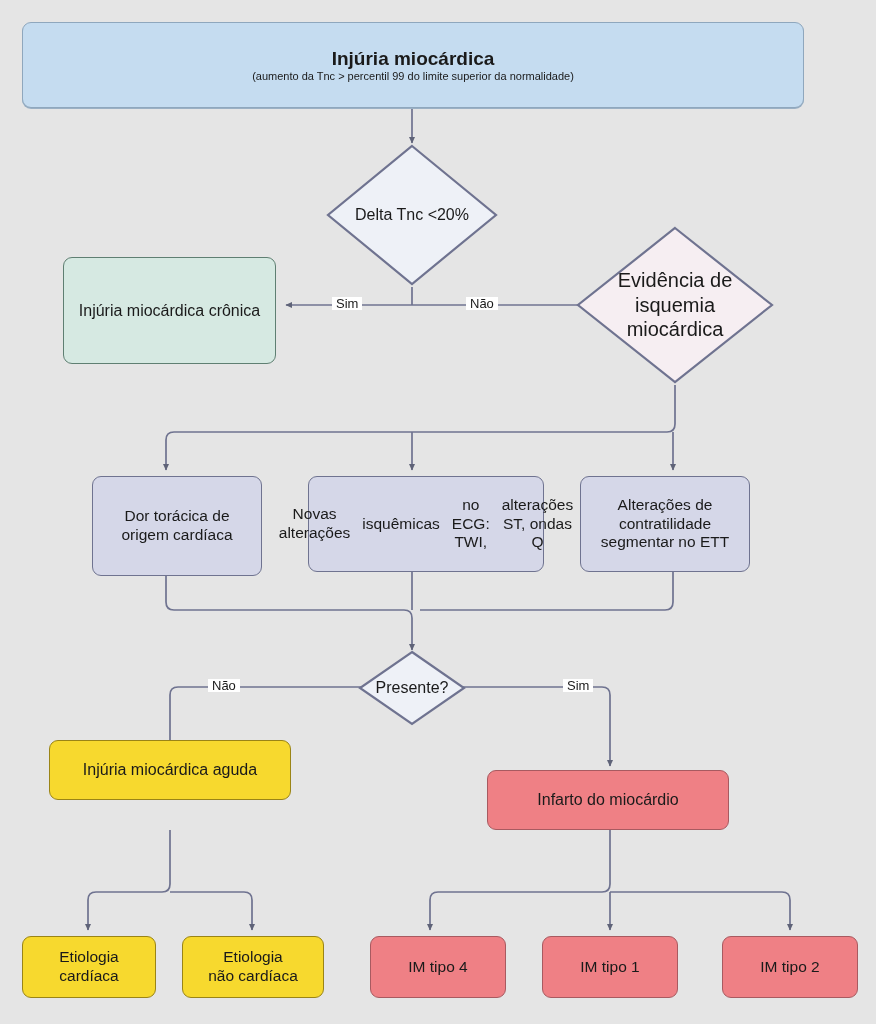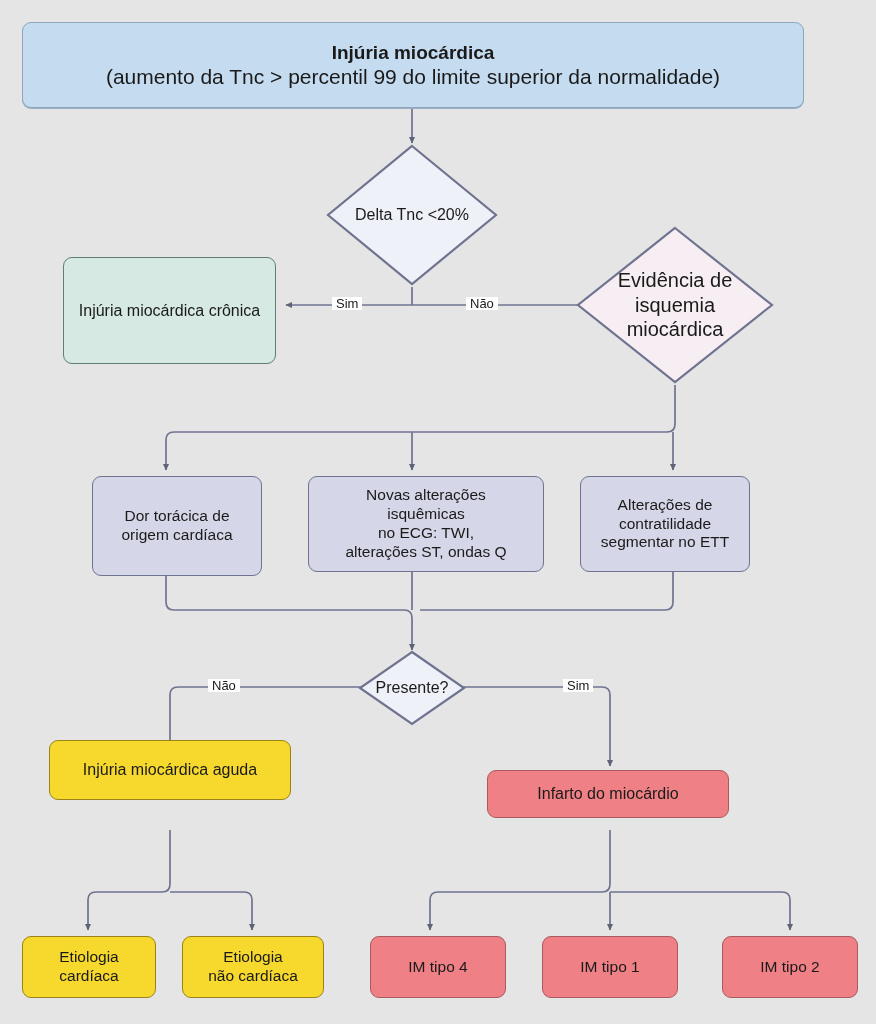--- a/index.html
+++ b/index.html
@@ -20,21 +20,21 @@
 
   .diamond{position:absolute;display:flex;align-items:center;justify-content:center;
            text-align:center;color:#1a1a1a;line-height:1.22;}
   .diamond .dshape{position:absolute;left:0;top:0;width:100%;height:100%;}
   .diamond .dlabel{position:relative;z-index:2;padding:0 4px;}
 
   .edge-label{position:absolute;font-size:13px;color:#1a1a1a;background:#fff;
               padding:0 4px;line-height:1;}
 
   .t-title{font-size:19px;font-weight:bold;}
-  .t-sub{font-size:21px;font-weight:normal;}
+  .t-sub{font-size:11px;font-weight:normal;}
 </style>
 </head>
 <body>
 
 <div id="stage">
 
   <svg id="wires" viewBox="0 0 876 1024" xmlns="http://www.w3.org/2000/svg">
     <defs>
       <marker id="arw" markerWidth="9" markerHeight="9" refX="6.4" refY="4" orient="auto" markerUnits="userSpaceOnUse">
         <path d="M0,0.8 L7,4 L0,7.2 z" fill="#5f6378"></path>
@@ -97,21 +97,21 @@
     <span class="dlabel">Evidência de</span>
     <span class="dlabel">isquemia</span>
     <span class="dlabel">miocárdica</span>
   </div>
 
   <div class="node box-purple" style="left:92px;top:476px;width:170px;height:100px;font-size:15.5px;flex-direction:column;">
     <span class="txt">Dor torácica de</span>
     <span class="txt">origem cardíaca</span>
   </div>
 
-  <div class="node box-purple" style="left:308px;top:476px;width:236px;height:96px;font-size:15.5px;flex-direction:column;">
+  <div class="node box-purple" style="left:308px;top:476px;width:236px;height:96px;font-size:15.5px;flex-direction:row;">
     <span class="txt">Novas alterações</span>
     <span class="txt">isquêmicas</span>
     <span class="txt">no ECG: TWI,</span>
     <span class="txt">alterações ST, ondas Q</span>
   </div>
 
   <div class="node box-purple" style="left:580px;top:476px;width:170px;height:96px;font-size:15.5px;flex-direction:column;">
     <span class="txt">Alterações de</span>
     <span class="txt">contratilidade</span>
     <span class="txt">segmentar no ETT</span>
@@ -124,21 +124,21 @@
     <span class="dlabel">Presente?</span>
   </div>
 
   <span class="edge-label" style="left:208px;top:679px;">Não</span>
   <span class="edge-label" style="left:563px;top:679px;">Sim</span>
 
   <div class="node box-yellow" style="left:49px;top:740px;width:242px;height:60px;font-size:16px;">
     <span class="txt">Injúria miocárdica aguda</span>
   </div>
 
-  <div class="node box-red" style="left:487px;top:770px;width:242px;height:48px;font-size:16px;text-align:center;">
+  <div class="node box-red" style="left:487px;top:770px;width:242px;height:60px;font-size:16px;text-align:center;">
     <span class="txt">Infarto do miocárdio</span>
   </div>
 
   <div class="node box-yellow" style="left:22px;top:936px;width:134px;height:62px;font-size:15.5px;flex-direction:column;">
     <span class="txt">Etiologia</span>
     <span class="txt">cardíaca</span>
   </div>
 
   <div class="node box-yellow" style="left:182px;top:936px;width:142px;height:62px;font-size:15.5px;flex-direction:column;">
     <span class="txt">Etiologia</span>

